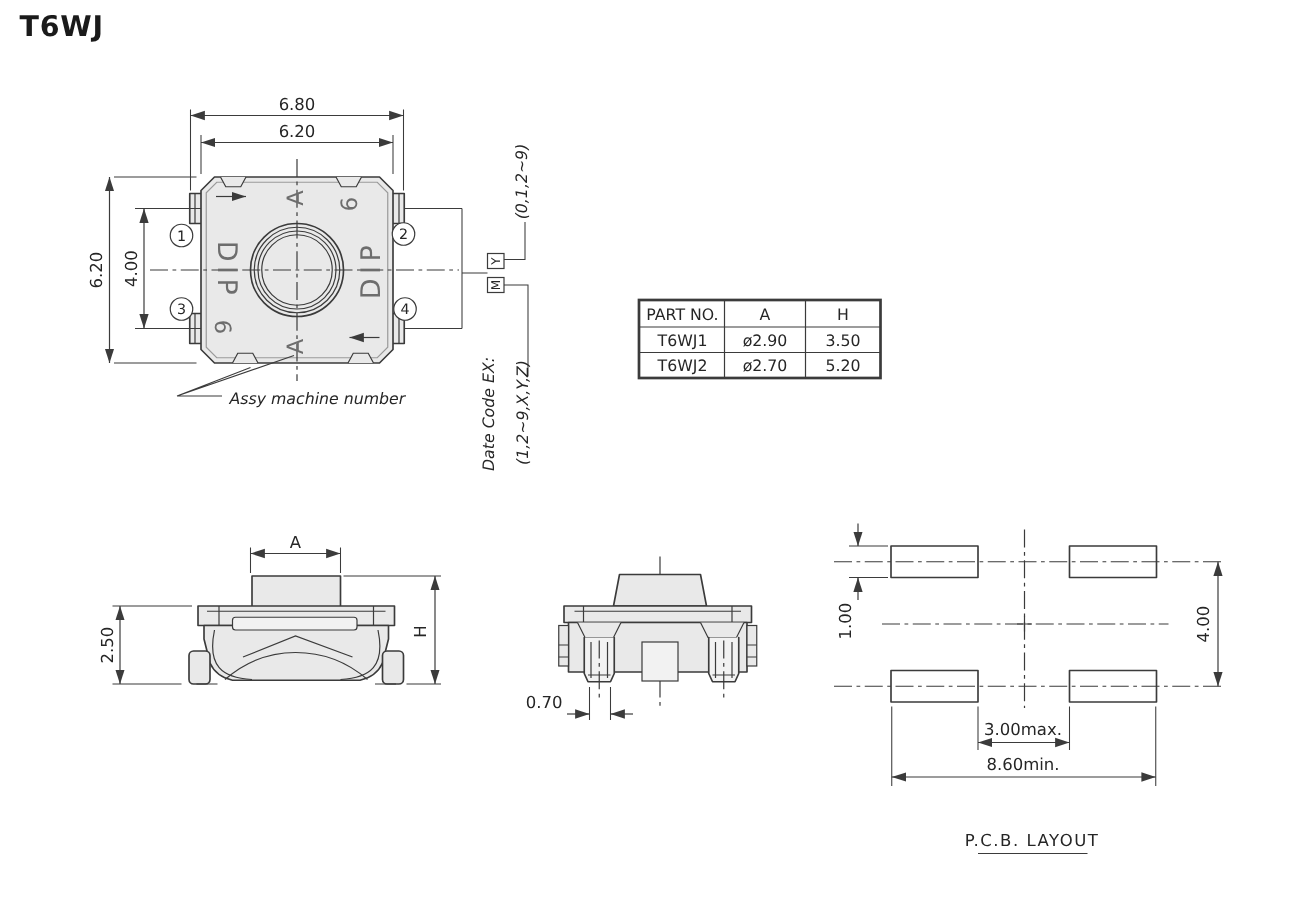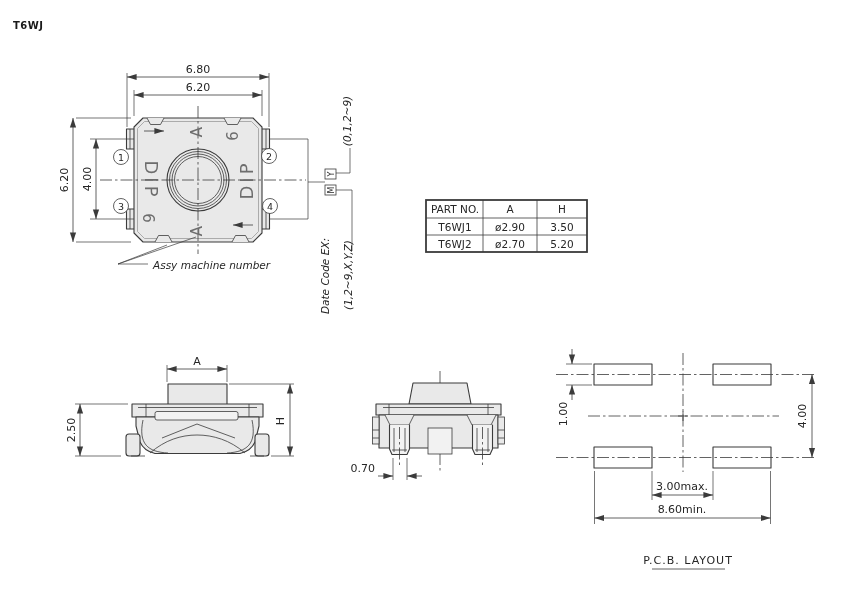--- a/index.html
+++ b/index.html
@@ -1,18 +1,18 @@
 <!DOCTYPE html>
 <html><head>
 <meta charset="utf-8">
 <style>
   html,body{margin:0;padding:0;background:#fff;}
   #stage{position:relative;width:865px;height:606px;background:#ffffff;overflow:hidden;
          font-family:"DejaVu Sans",sans-serif;}
-  #title{position:absolute;left:13px;top:20px;font-size:10px;font-weight:bold;color:#1a1a1a;
+  #title{position:absolute;left:13px;top:7px;font-size:19px;font-weight:bold;color:#1a1a1a;
          letter-spacing:0.5px;}
   svg{position:absolute;left:0;top:0;}
   svg text{font-family:"DejaVu Sans",sans-serif;font-size:11px;fill:#262626;}
   .s1{stroke:#3b3b3b;stroke-width:1.1;fill:none;stroke-linejoin:round;stroke-linecap:round;}
   .s2{stroke:#3b3b3b;stroke-width:0.8;fill:none;}
   .sin{stroke:#9a9a9a;stroke-width:0.8;fill:none;}
   .fg{fill:#e9e9e9;}
   .fg2{fill:#f2f2f2;}
   .fw{fill:#ffffff;}
   .cl{stroke:#3b3b3b;stroke-width:0.8;fill:none;stroke-dasharray:12 3 2.5 3;}

